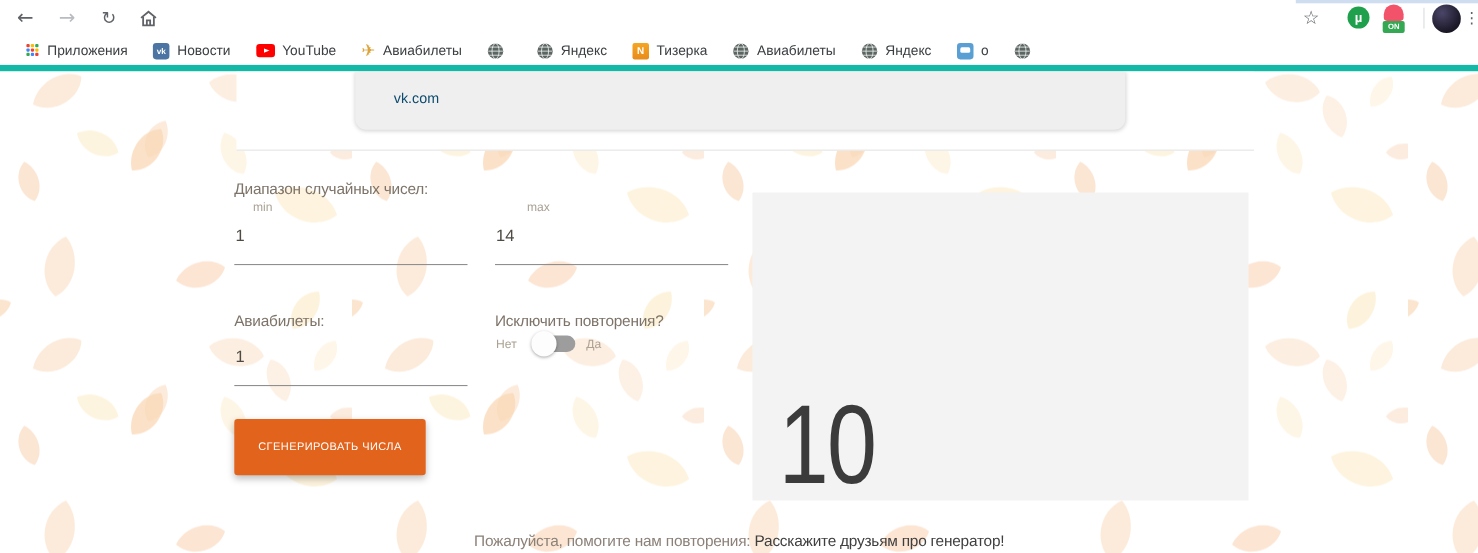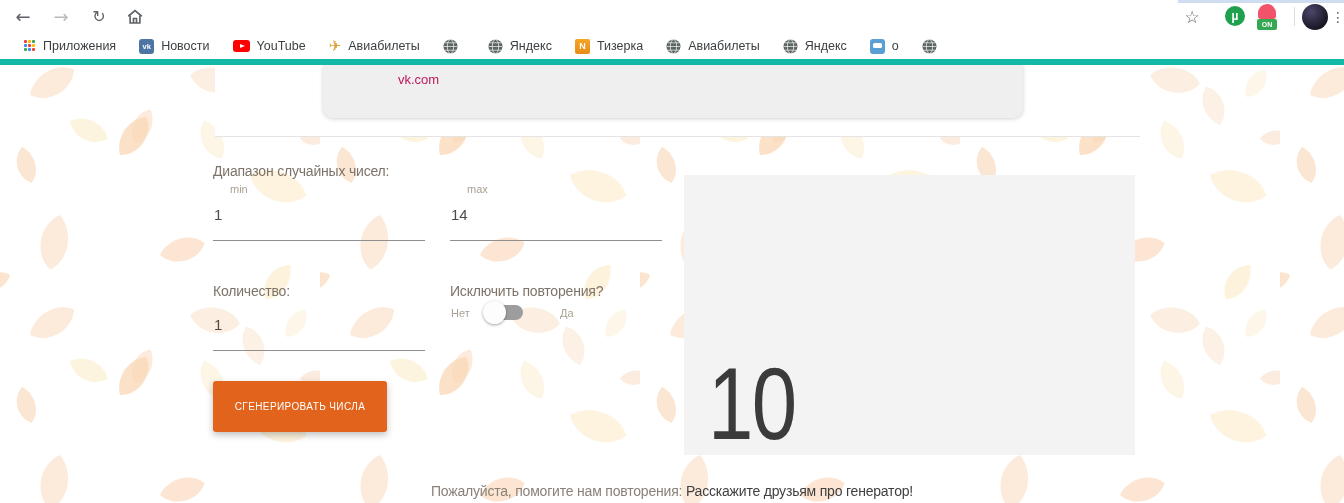--- a/index.html
+++ b/index.html
@@ -53,21 +53,21 @@
   .ic-chat { width:15px; height:15px; border-radius:3px; background:#5a9fd4; position:relative; }
   .ic-chat:after { content:""; position:absolute; left:3px; top:4px; width:9px; height:5px; background:#fff; border-radius:1.5px; }
 
   
   .page { position:absolute; left:0; top:65px; width:1344px; height:438px; background:#fff; overflow:hidden; }
   .leafbg { position:absolute; left:0; top:0; width:1344px; height:438px; }
 
   .ad-band { position:absolute; left:215px; top:0; width:925px; height:72px; background:#fff; border-bottom:1px solid #e4e4e4; }
   .ad-card { position:absolute; left:108px; top:0; width:700px; height:53px; background:#efefef; border-radius:0 0 10px 10px;
              box-shadow:0 1px 4px rgba(0,0,0,0.18); }
-  .ad-site { position:absolute; left:35px; top:7px; font-size:13px; color:#be185d;margin-left:40px; }
+  .ad-site { position:absolute; left:35px; top:17px; font-size:13px; color:#0c4a6e; }
   .ad-open { position:absolute; left:434px; top:7px; width:209px; height:28px; border:none; border-radius:14px; background:#2196f3;
              color:#fff; font-size:14.5px; font-weight:bold; letter-spacing:0.5px; cursor:pointer; font-family:"Liberation Sans",sans-serif; }
 
   .form-label { position:absolute; font-size:14px; color:#7d7368; letter-spacing:-0.2px; }
   .sub-label  { position:absolute; font-size:11px; color:#aba194;margin-left:16px; }
   .u-input { position:absolute; width:212px; height:36px; border:none; border-bottom:1px solid #8f8f8f; background:transparent;
              font-size:15px; color:#4f4a44; padding:0 0 16px 1px; font-family:"Liberation Sans",sans-serif; outline:none; }
 
   .toggle-off-label, .toggle-on-label { position:absolute; font-size:11px; color:#aba194; }
   .toggle { position:absolute; left:487px; top:240px; width:36px; height:15px; background:#9d9d9d; border-radius:8px; cursor:pointer; }
@@ -219,32 +219,32 @@
 
     <div class="ad-band">
       <div class="ad-card">
         <span class="ad-site">vk.com</span>
       </div>
     </div>
 
     <div class="form-label" style="left:213px; top:98px;">Диапазон случайных чисел:</div>
     <div class="sub-label" style="left:214px; top:118px;">min</div>
     <input class="u-input" style="left: 213px; top: 140px;" value="1">
-    <div class="sub-label" style="left:451px; top:118px;">max</div>
+    <div class="sub-label" style="left:463px; top:118px;">max</div>
     <input class="u-input" style="left: 450px; top: 140px;" value="14">
 
-    <div class="form-label" style="left:213px; top:218px;">Количество:</div>
+    <div class="form-label" style="left:213px; top:218px;">Авиабилеты:</div>
     <input class="u-input" style="left: 213px; top: 250px;" value="1">
 
     <div class="form-label" style="left:450px; top:218px;">Исключить повторения?</div>
     <span class="toggle-off-label" style="left:451px; top:242px;">Нет</span>
     <div class="toggle">
       <div class="toggle-knob"></div>
     </div>
-    <span class="toggle-on-label" style="left:533px; top:242px;margin-left:27px;">Да</span>
+    <span class="toggle-on-label" style="left:533px; top:242px;">Да</span>
 
     <button class="gen-btn">СГЕНЕРИРОВАТЬ ЧИСЛА</button>
 
     <div class="result-box">
       <div class="result-number">10</div>
     </div>
 
     <div class="footer">
       <span class="footer-text">Пожалуйста, помогите нам повторения:</span>
       <span class="footer-link">Расскажите друзьям про генератор!</span>

